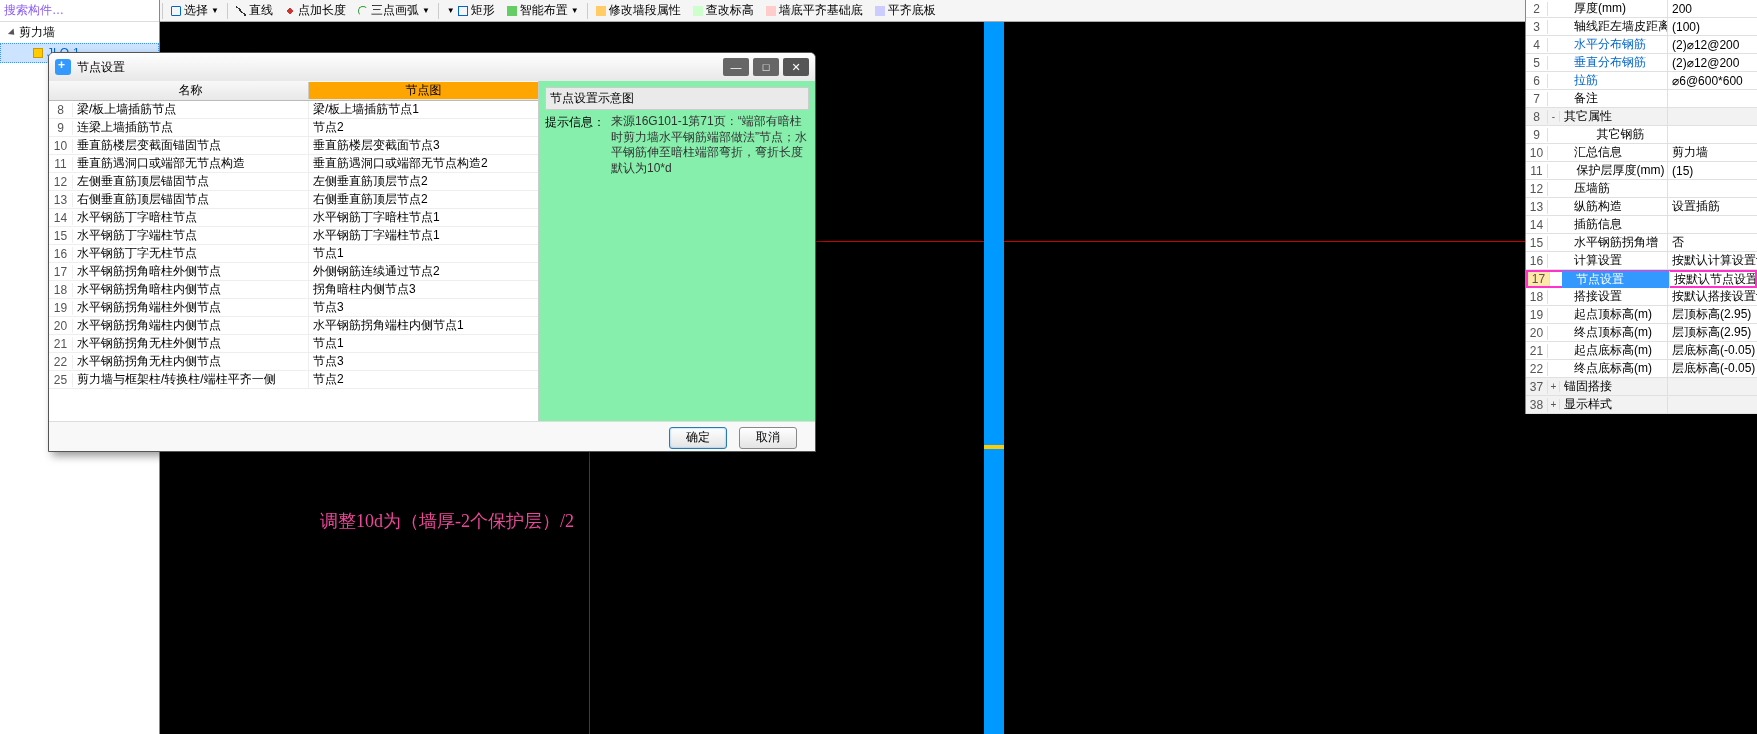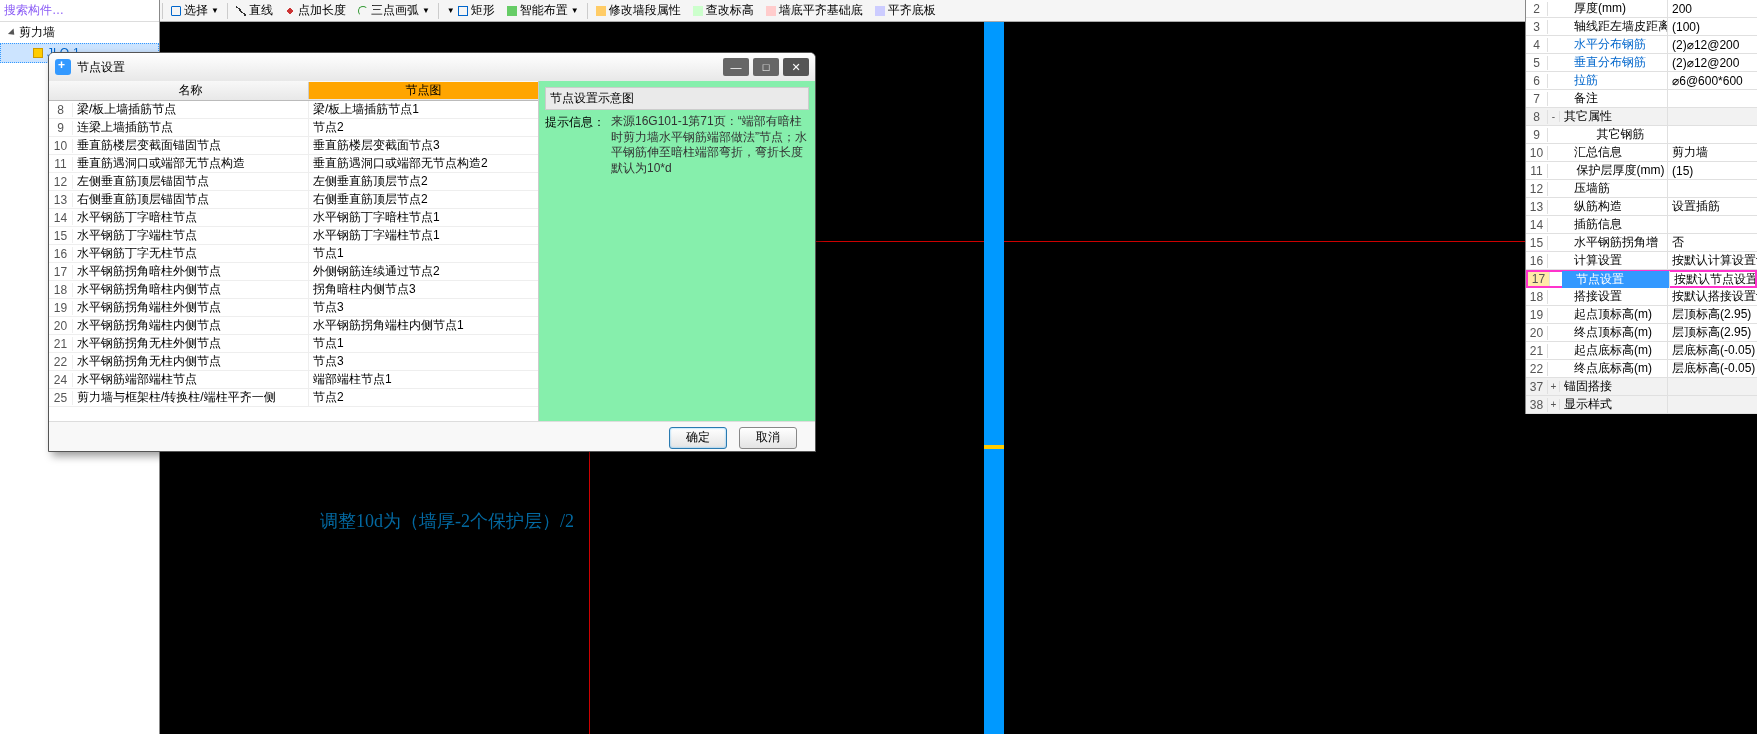--- a/index.html
+++ b/index.html
@@ -33,21 +33,21 @@
 .prop-row.group { background: #f2f2f2; }
 .prop-row.sel { border: 2px solid #ff33cc; }
 .prop-row.sel .prop-key { background: #3399ff; color:#fff; }
 .prop-row.sel .prop-num { background:#ffe9a8; }
 
 
 .canvas { position: absolute; top: 22px; left: 160px; right: 232px; bottom: 0; background: #000; }
 .red-h { position:absolute; height:1px; background:#cc0000; }
 .red-v { position:absolute; width:1px; background:#cc0000; }
 .cyan-bar { position:absolute; background:#0099ff; }
-.magenta-text { color:#0369a1; font-size:18px; position:absolute; font-family: "SimSun"; }
+.magenta-text { color:#ec4899; font-size:18px; position:absolute; font-family: "SimSun"; }
 
 
 .dialog { position:absolute; left:48px; top:52px; width:768px; height:400px; background:#fff; border:1px solid #555; box-shadow: 4px 4px 8px rgba(0,0,0,0.4); border-top-left-radius:6px; border-top-right-radius:6px; overflow:hidden; }
 .dlg-title { height:28px; background:linear-gradient(#fff,#e8e8e8); display:flex; align-items:center; padding:0 6px; gap:6px; }
 .dlg-title-icon { width:16px; height:16px; background:#3399ff; border-radius:3px; position:relative; }
 .dlg-title-icon::after { content:"+"; color:#fff; font-weight:bold; position:absolute; left:3px; top:-1px; }
 .dlg-winbtns { margin-left:auto; display:flex; gap:4px; }
 .winbtn { width:26px; height:18px; background:#666; color:#fff; display:flex; align-items:center; justify-content:center; border-radius:2px; font-size:11px; }
 .winbtn.close { background:#555; }
 .dlg-body { display:flex; height:340px; }
@@ -382,25 +382,20 @@
             <div class="num">21</div>
             <div class="name">水平钢筋拐角无柱外侧节点</div>
             <div class="fig">节点1</div>
           </div>
           <div class="grid-row">
             <div class="num">22</div>
             <div class="name">水平钢筋拐角无柱内侧节点</div>
             <div class="fig">节点3</div>
           </div>
           <div class="grid-row">
-            <div class="num">24</div>
-            <div class="name">水平钢筋端部端柱节点</div>
-            <div class="fig">端部端柱节点1</div>
-          </div>
-          <div class="grid-row">
             <div class="num">25</div>
             <div class="name">剪力墙与框架柱/转换柱/端柱平齐一侧</div>
             <div class="fig">节点2</div>
           </div>
         </div>
     </div>
     <div class="dlg-right">
       <div class="preview-title">节点设置示意图</div>
       <div class="hint">
         <span class="lab">提示信息：</span>

